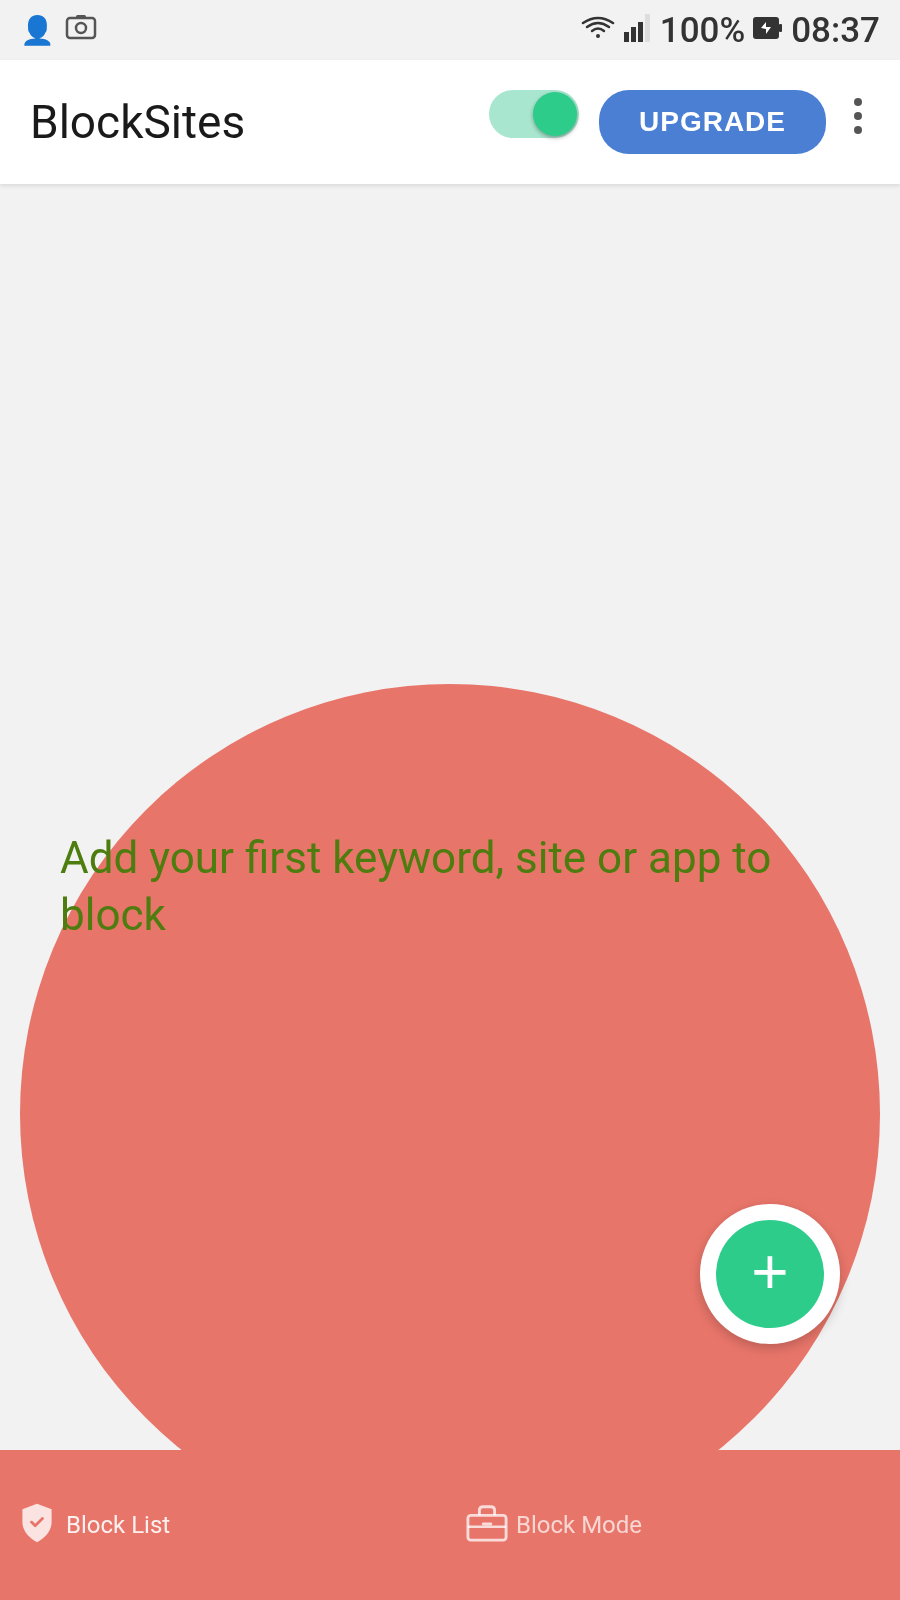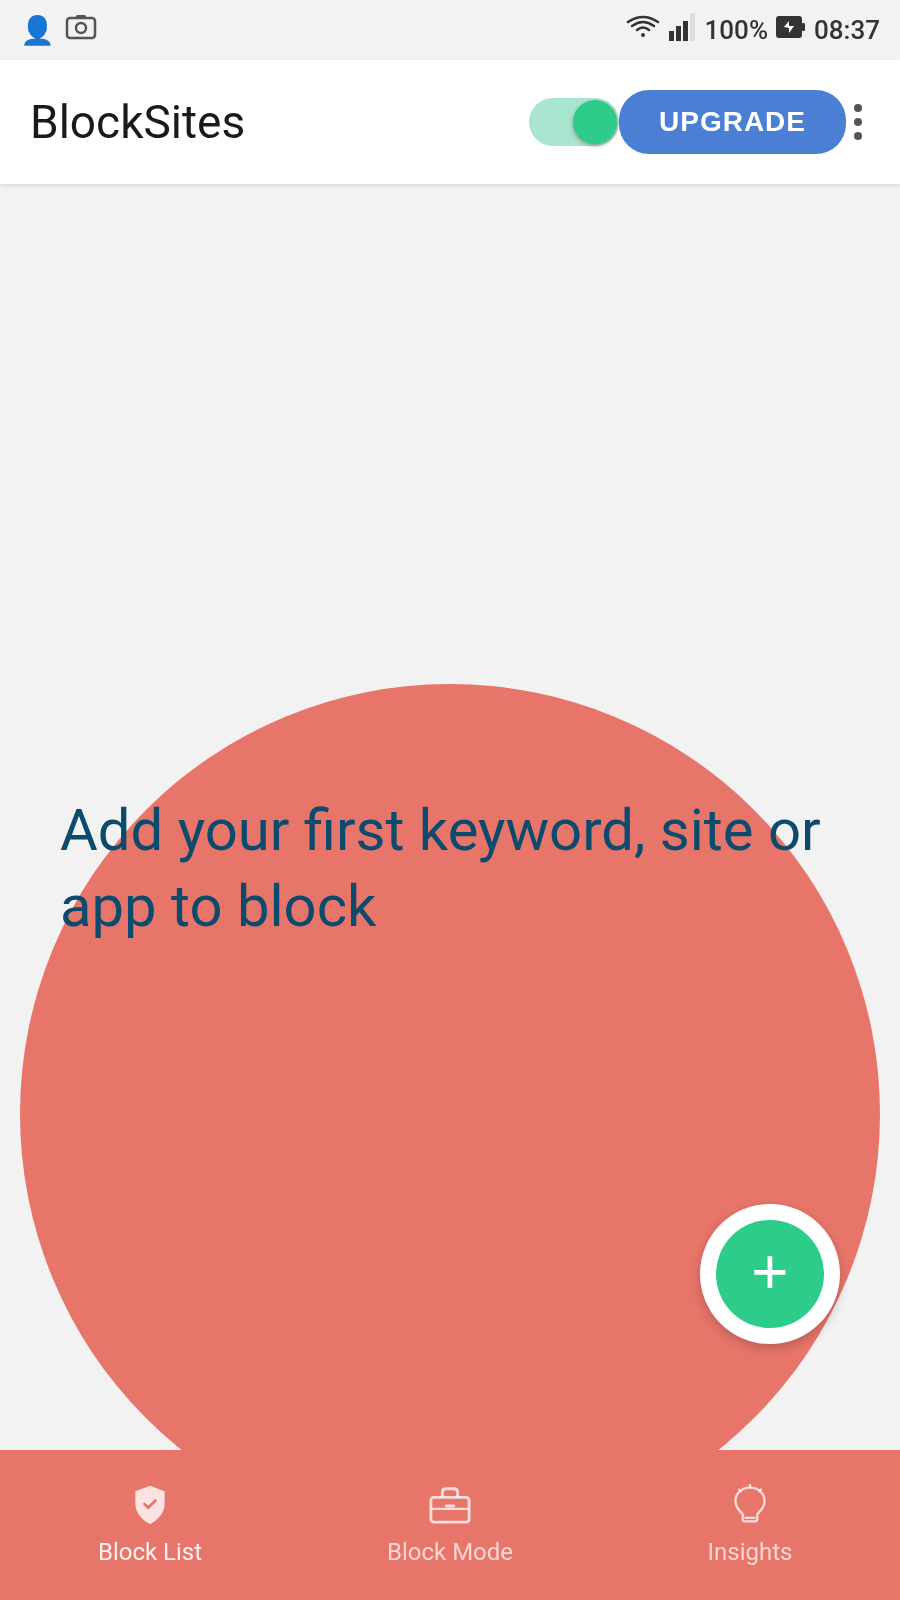--- a/index.html
+++ b/index.html
@@ -32,21 +32,21 @@
     .status-bar-left {
       display: flex;
       align-items: center;
       gap: 8px;
     }
 
     .status-bar-right {
       display: flex;
       align-items: center;
       gap: 8px;
-      font-size: 26px;
+      font-size: 35px;
       font-weight: 500;
       color: #333;
     }
 
     .status-icon {
       font-size: 28px;
       color: #555;
     }
 
     
@@ -64,21 +64,22 @@
     }
 
     .app-title {
       font-size: 46px;
       font-weight: 400;
       color: #1a1a1a;
     }
 
     .app-bar-actions {
       display: flex;
-      align-items: center;
+      align-items: flex-start;
+      gap: 20px;
     }
 
     
     .toggle-container {
       position: relative;
       width: 90px;
       height: 48px;
     }
 
     .toggle-track {
@@ -151,22 +152,22 @@
       display: flex;
       align-items: flex-start;
       justify-content: flex-start;
     }
 
     .hero-text {
       position: absolute;
       bottom: 520px;
       left: 60px;
       right: 60px;
-      color: #0c4a6e;
-      font-size: 58px;
+      color: #4d7c0f;
+      font-size: 44px;
       font-weight: 400;
       line-height: 1.3;
     }
 
     
     .fab-container {
       position: absolute;
       bottom: 120px;
       right: 60px;
       width: 140px;
@@ -206,21 +207,21 @@
       width: 100%;
       height: 150px;
       background: #e8756a;
       display: flex;
       align-items: center;
       justify-content: space-around;
     }
 
     .nav-item {
       display: flex;
-      flex-direction: column;
+      flex-direction: row;
       align-items: center;
       gap: 8px;
       flex: 1;
       cursor: pointer;
       padding: 16px;
     }
 
     .nav-label {
       font-size: 24px;
       color: rgba(255,255,255,0.7);
@@ -345,25 +346,13 @@
       <svg class="briefcase-svg" viewBox="0 0 44 40" xmlns="http://www.w3.org/2000/svg">
         <rect x="2" y="12" width="40" height="26" rx="3" stroke="rgba(255,255,255,0.75)" stroke-width="3" fill="none"></rect>
         <path d="M14 12 L14 7 Q14 3 18 3 L26 3 Q30 3 30 7 L30 12" stroke="rgba(255,255,255,0.75)" stroke-width="3" fill="none"></path>
         <line x1="2" y1="24" x2="42" y2="24" stroke="rgba(255,255,255,0.75)" stroke-width="2.5"></line>
         <line x1="18" y1="21" x2="26" y2="21" stroke="rgba(255,255,255,0.75)" stroke-width="3" stroke-linecap="round"></line>
       </svg>
     </span>
     <span class="nav-label">Block Mode</span>
   </div>
 
-  <div class="nav-item">
-    <span>
-      <svg class="bulb-svg" viewBox="0 0 40 46" xmlns="http://www.w3.org/2000/svg">
-        <path d="M20 4 C10 4 4 11 4 19 C4 25 8 29 12 33 L12 38 Q12 41 15 41 L25 41 Q28 41 28 38 L28 33 C32 29 36 25 36 19 C36 11 30 4 20 4 Z" stroke="rgba(255,255,255,0.75)" stroke-width="2.5" fill="none"></path>
-        <line x1="14" y1="37" x2="26" y2="37" stroke="rgba(255,255,255,0.75)" stroke-width="2.5"></line>
-        <line x1="20" y1="0" x2="20" y2="3" stroke="rgba(255,255,255,0.75)" stroke-width="2.5" stroke-linecap="round"></line>
-        <line x1="32" y1="6" x2="30" y2="8" stroke="rgba(255,255,255,0.75)" stroke-width="2.5" stroke-linecap="round"></line>
-        <line x1="8" y1="6" x2="10" y2="8" stroke="rgba(255,255,255,0.75)" stroke-width="2.5" stroke-linecap="round"></line>
-      </svg>
-    </span>
-    <span class="nav-label">Insights</span>
-  </div>
 </div>
 
 </body></html>

